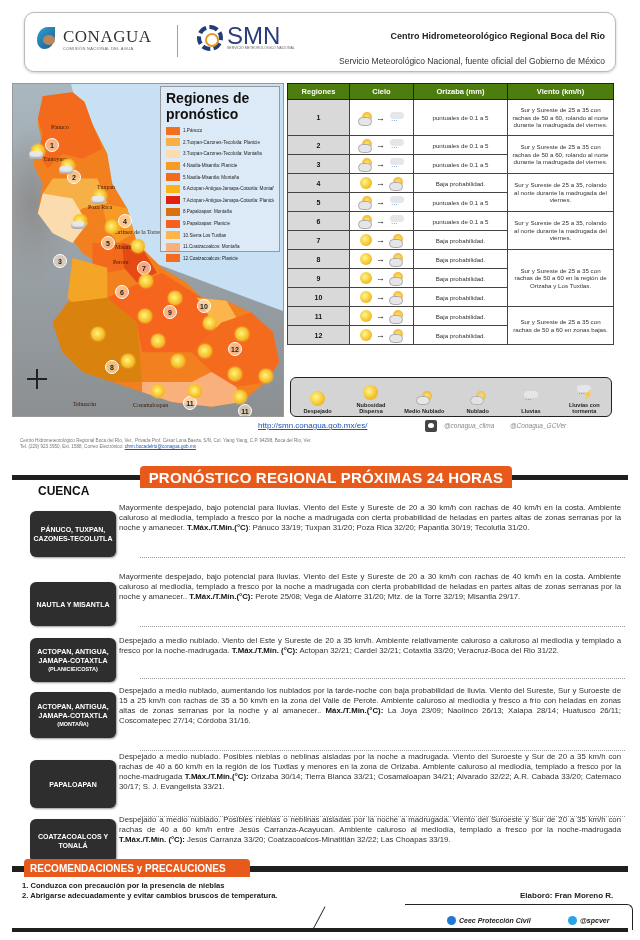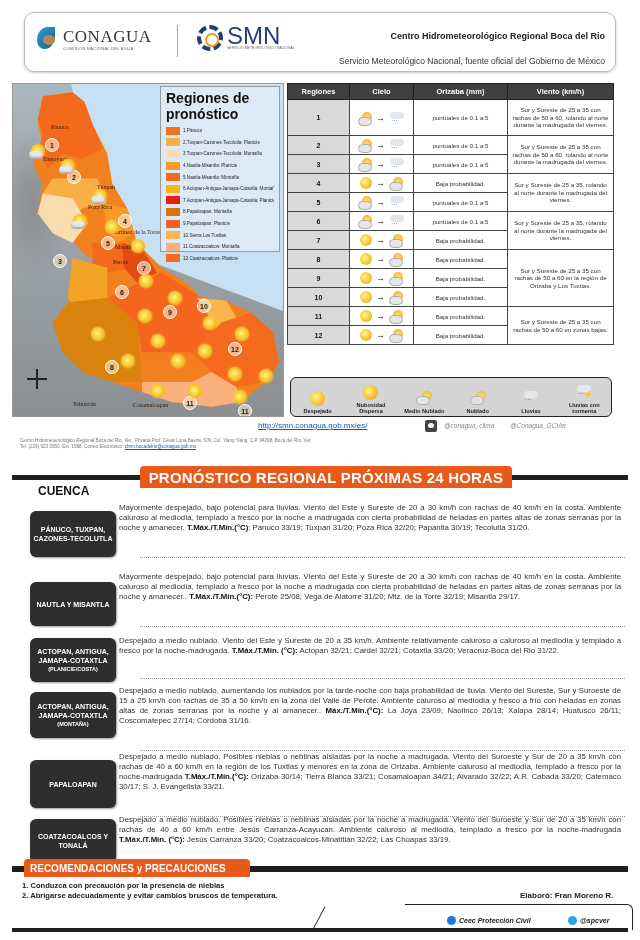--- a/index.html
+++ b/index.html
@@ -35,21 +35,21 @@
 .legend{position:absolute;left:160px;top:86px;width:120px;height:166px;background:#dceaf7;border:1px solid #999;padding:3px 5px}
 .legend .lt{font-size:14px;font-weight:bold;color:#111;margin-bottom:3px}
 .legend .li{display:flex;align-items:center;height:11.6px}
 .legend .sw{width:14px;height:8px;margin-right:3px;flex:none}
 .legend .ll{font-size:4.6px;color:#222;white-space:nowrap;overflow:hidden}
 .compass{position:absolute;left:14px;top:368px;width:20px;height:20px}
 .compass:before{content:"";position:absolute;left:9px;top:0;width:2px;height:20px;background:#222}
 .compass:after{content:"";position:absolute;left:0;top:9px;width:20px;height:2px;background:#222}
 
 table.fc{position:absolute;left:287px;top:83px;width:326px;border-collapse:collapse;font-size:6.2px;table-layout:fixed}
-table.fc th{background:#404040;color:#fff;font-size:7.5px;font-weight:bold;height:16px;border:1px solid #222}
+table.fc th{background:#4d7c0f;color:#fff;font-size:7.5px;font-weight:bold;height:16px;border:1px solid #222}
 table.fc td{border:1px solid #444;text-align:center;color:#333;height:19px;padding:0 2px}
 table.fc td.reg{background:#d9d9d9;font-weight:bold;font-size:7px;color:#111}
 table.fc td.wind{font-size:6.2px;line-height:7.4px;padding:2px 4px}
 .sky{display:flex;align-items:center;justify-content:center;gap:4px}
 .sun{width:12px;height:12px;border-radius:50%;background:radial-gradient(circle at 40% 40%,#fff88a,#f4bd2a 65%,#e58c0d)}
 .pc{width:14px;height:12px;position:relative}
 .pc:before{content:"";position:absolute;right:0;top:0;width:10px;height:10px;border-radius:50%;background:radial-gradient(circle,#fde672,#f0a51e)}
 .pc:after{content:"";position:absolute;left:0;top:5px;width:12px;height:7px;border-radius:5px;background:#e6e6e8;border:1px solid #aaa}
 .rain{width:16px;height:12px;position:relative}
 .rain:before{content:"";position:absolute;left:1px;top:0;width:14px;height:7px;border-radius:6px;background:#e4e6ea}

